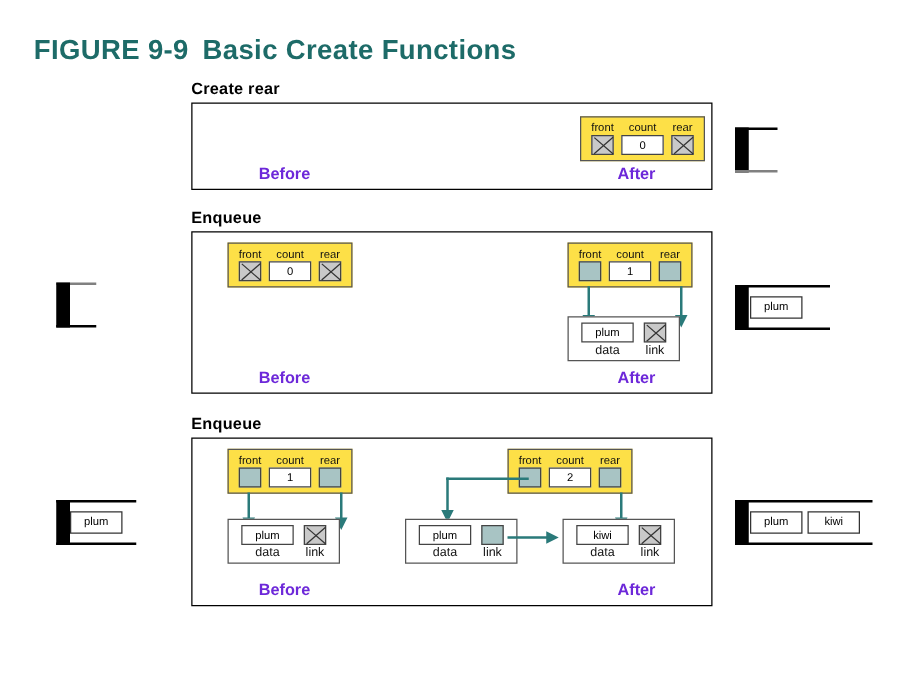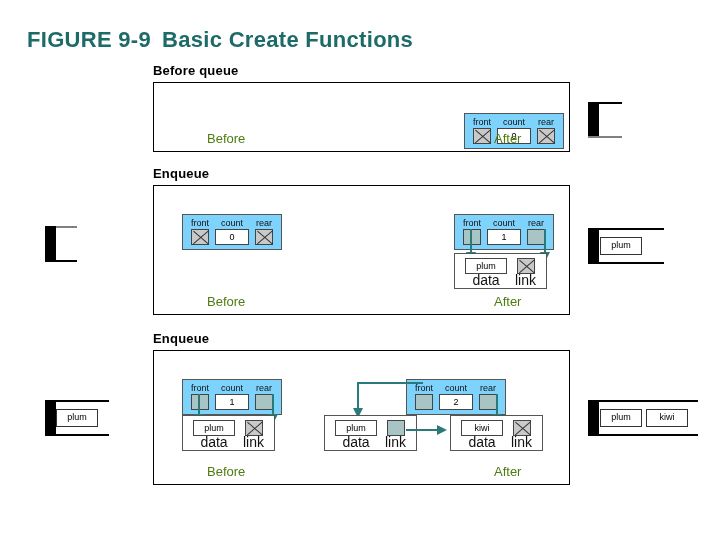--- a/index.html
+++ b/index.html
@@ -41,34 +41,33 @@
   .panel {
     position: absolute;
     border: 1.5px solid #000;
     background: #ffffff;
     box-sizing: border-box;
   }
 
   .ba-label {
     position: absolute;
     font-size: 13px;
-    font-weight: normal;
-    color: #4d7c0f;
+    font-weight: bold;
+    color: #6d28d9;
   }
 
   
   .queue-head {
     position: absolute;
-    background: #7dd3fc;
+    background: #fde047;
     border: 1.3px solid #555;
     box-sizing: border-box;
     display: flex;
     align-items: flex-start;
     padding: 3px 5px 4px 5px;
-    margin-top: 20px;
   }
   .qh-field {
     display: flex;
     flex-direction: column;
     align-items: center;
     margin: 0 3px;
   }
   .qh-label {
     font-size: 9px;
     color: #111;
@@ -153,21 +152,21 @@
     position: absolute;
     left: -1px;
     top: 50%;
     width: 122%;
     height: 1.2px;
     background: #333;
   }
   .node-box.null-box::before { transform: rotate(41deg); transform-origin: center; }
   .node-box.null-box::after  { transform: rotate(-41deg); transform-origin: center; }
   .node-label {
-    font-size: 14px;
+    font-size: 10px;
     color: #111;
     line-height: 11px;
     margin-top: 1px;
   }
 
   
   .arrow-v {
     position: absolute;
     width: 2px;
     background: #2a7a7a;
@@ -241,21 +240,21 @@
     width: 42px;
   }
 </style>
 </head>
 <body>
 
 <div id="figure-title">
   <span class="fig-num">FIGURE 9-9</span><span>Basic Create Functions</span>
 </div>
 
-<div class="section-caption" style="left:153px; top:63px;">Before queue</div>
+<div class="section-caption" style="left:153px; top:63px;">Create rear</div>
 
 <div class="panel" id="panel-1" style="left:153px; top:82px; width:417px; height:70px;">
 
   <div class="queue-head" style="left:310px; top:10px;">
     <div class="qh-field">
       <span class="qh-label">front</span>
       <span class="qh-box null-box"></span>
     </div>
     <div class="qh-field">
       <span class="qh-label">count</span>

